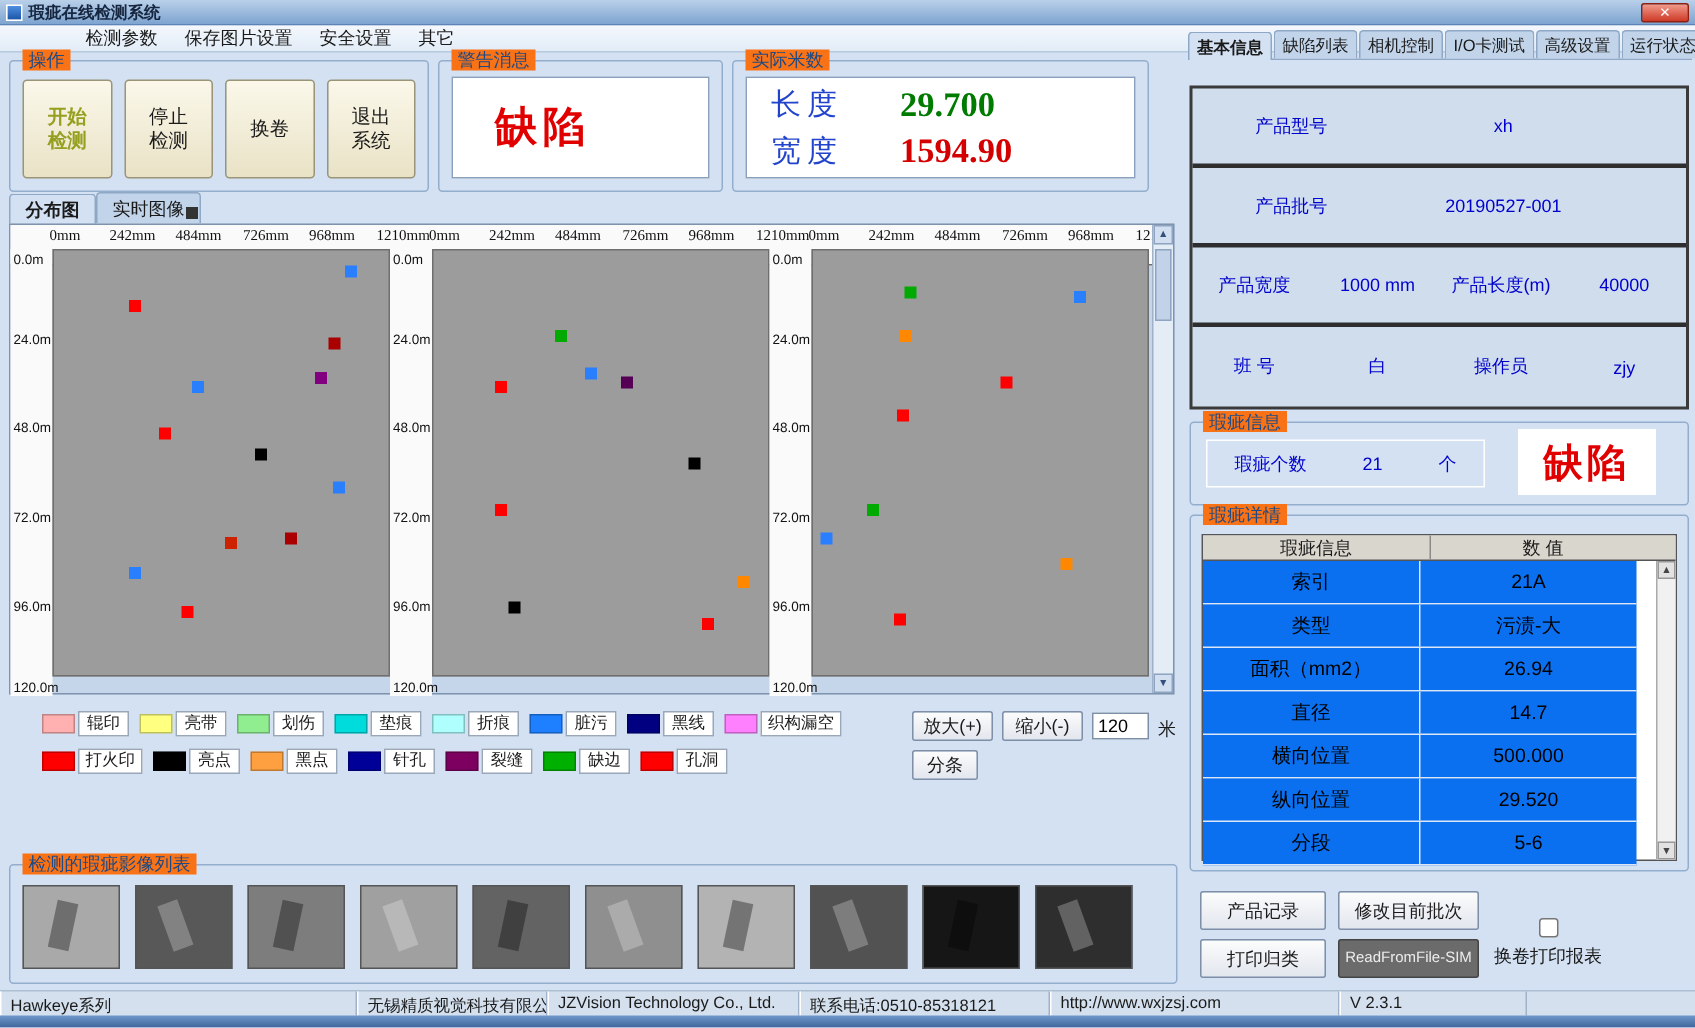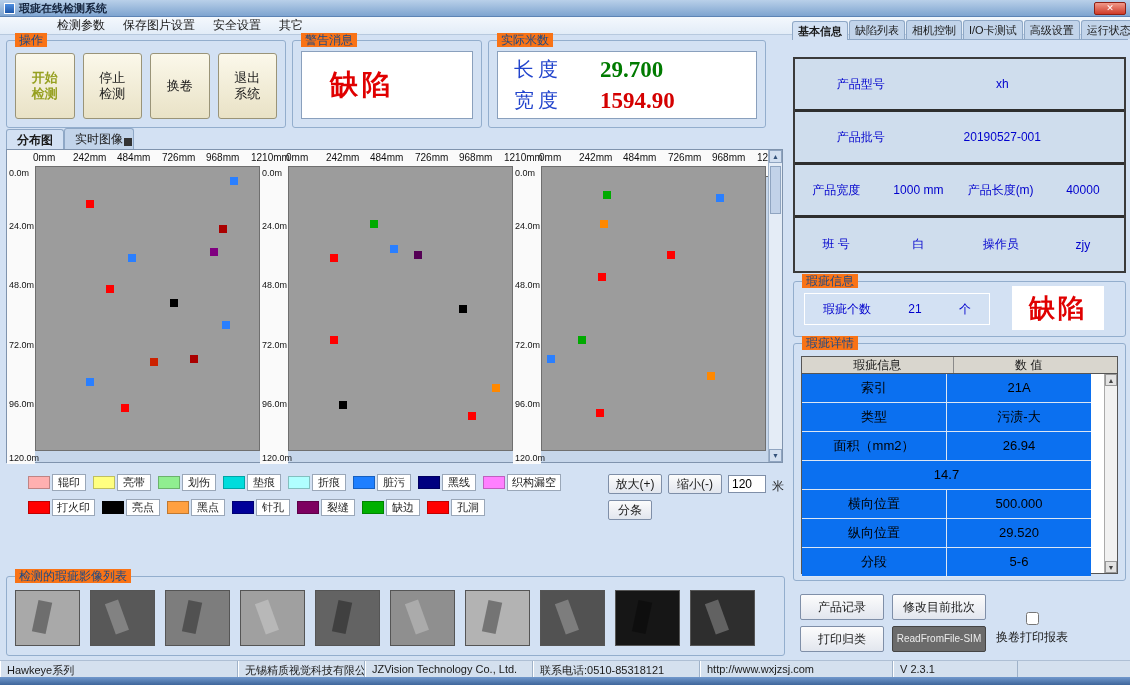--- a/index.html
+++ b/index.html
@@ -60,21 +60,21 @@
   .view-tabs { position:absolute; left:6px; top:131px; height:18px; display:flex; align-items:flex-end; }
   .vtab { padding:2px 10px 1px; font-size:12px; border:1px solid #8fa8c6; border-bottom:none;
     background:#c2d4ea; border-radius:3px 3px 0 0; margin-right:0; cursor:pointer; }
   .view-tabs .vtab:nth-of-type(1) { background:#d3e1f3; font-weight:bold; position:relative; top:1px; }
   .tabsq { width:8px; height:8px; background:#333; margin:0 0 4px 4px; }
 
   
   .plot-region { position:absolute; left:6px; top:149px; width:777px; height:314px;
     background:#c6d6ea; border:1px solid #7f93ad; }
   .h-ruler { position:absolute; top:0; left:0; width:761px; height:27px; background:#fafafa;
-    border-bottom:1px solid #6b6b6b; overflow:hidden; }
+    border-bottom:1px solid #6b6b6b; overflow:hidden;font-family:Liberation Serif, serif; }
   .hsec { position:absolute; top:0; height:16px; width:270px; }
   .hsec:nth-of-type(1){left:0;} .hsec:nth-of-type(2){left:253px;} .hsec:nth-of-type(3){left:506px;}
   .hsec span { position:absolute; top:2px; font-size:10px; color:#111; }
   .hsec span:nth-of-type(1){left:26px;} .hsec span:nth-of-type(2){left:66px;}
   .hsec span:nth-of-type(3){left:110px;} .hsec span:nth-of-type(4){left:155px;}
   .hsec span:nth-of-type(5){left:199px;} .hsec span:nth-of-type(6){left:244px;}
   .psec { position:absolute; top:16px; width:253px; height:298px; }
   .psec:nth-of-type(2){left:0;} .psec:nth-of-type(3){left:253px;} .psec:nth-of-type(4){left:506px;}
   .vruler { position:absolute; left:0; top:0; width:28px; height:298px; background:#fafafa; }
   .vruler span { position:absolute; left:2px; font-size:9px; color:#111; }
@@ -517,20 +517,21 @@
             <span class="dtc1">类型</span>
             <span class="dtc2">污渍-大</span>
           </div>
 
           <div class="dtrow">
             <span class="dtc1">面积（mm2）</span>
             <span class="dtc2">26.94</span>
           </div>
 
           <div class="dtrow">
+            <span class="dtc1">直径</span>
             <span class="dtc2">14.7</span>
           </div>
 
           <div class="dtrow">
             <span class="dtc1">横向位置</span>
             <span class="dtc2">500.000</span>
           </div>
 
           <div class="dtrow">
             <span class="dtc1">纵向位置</span>

